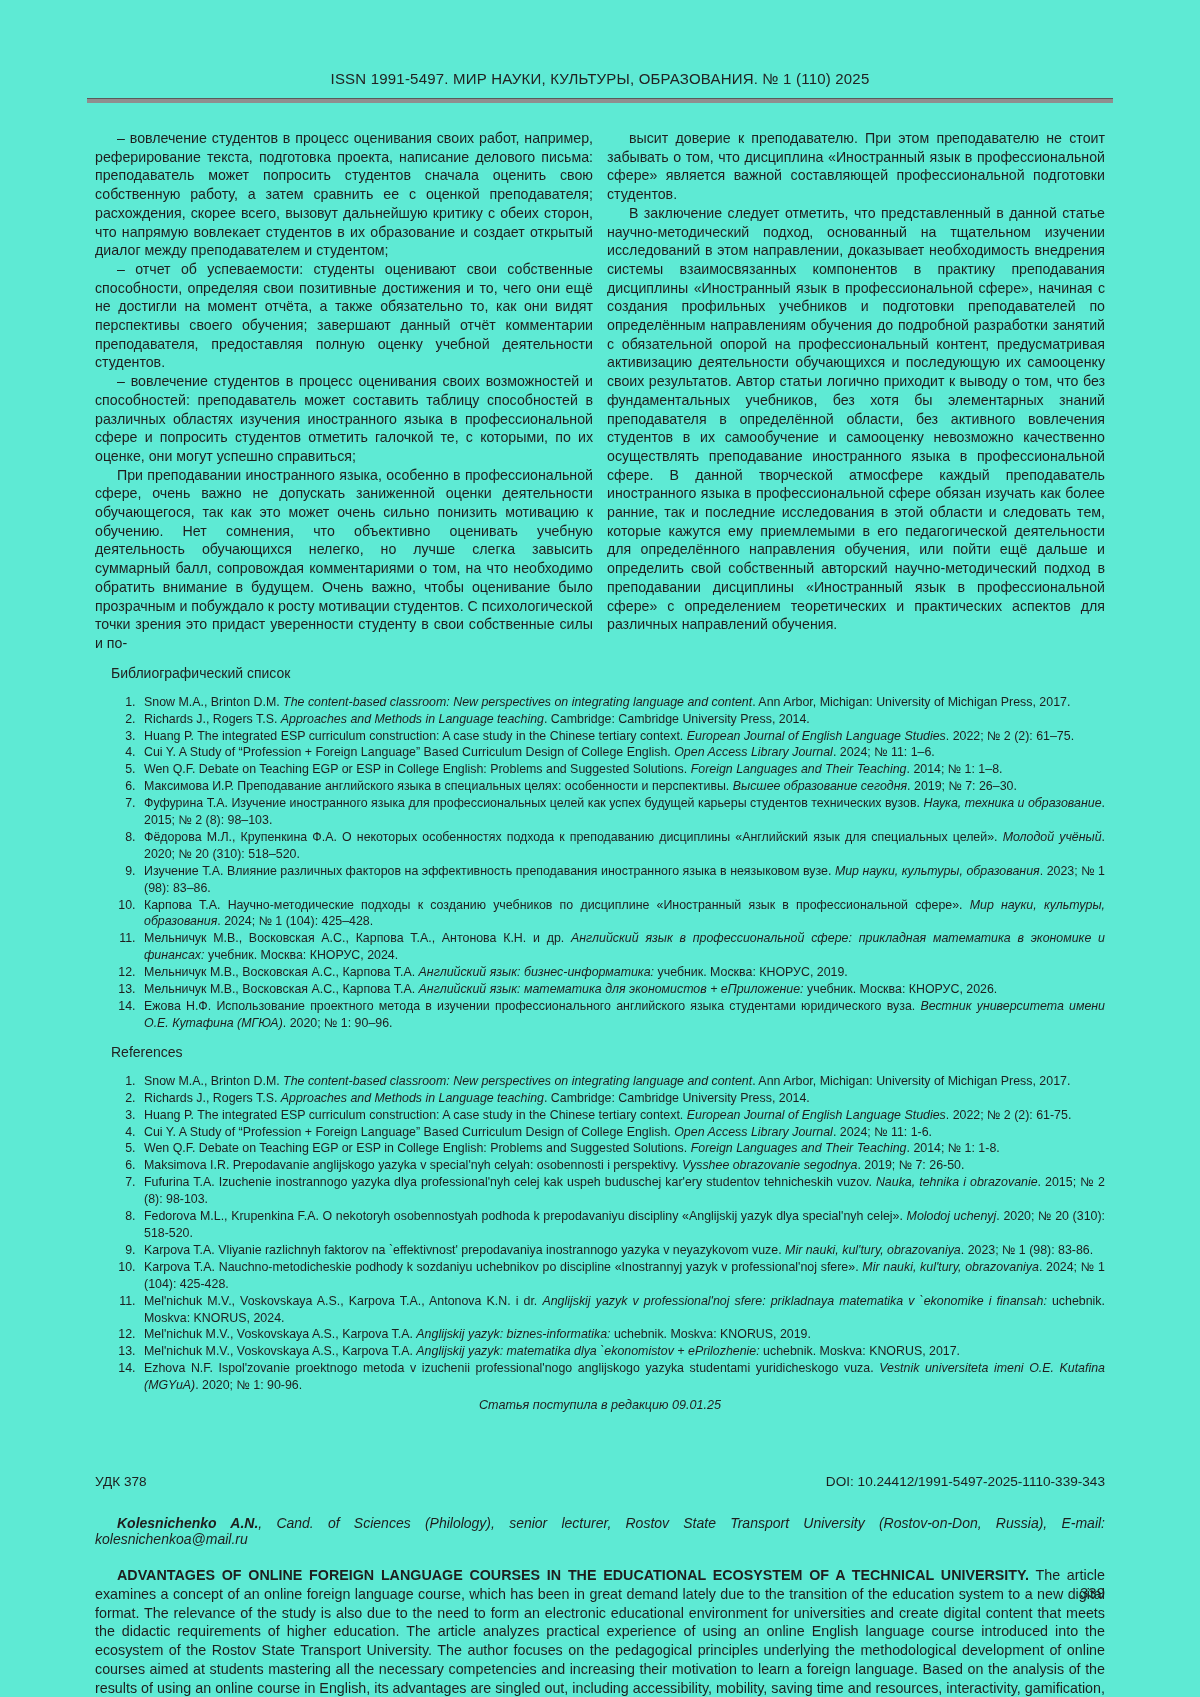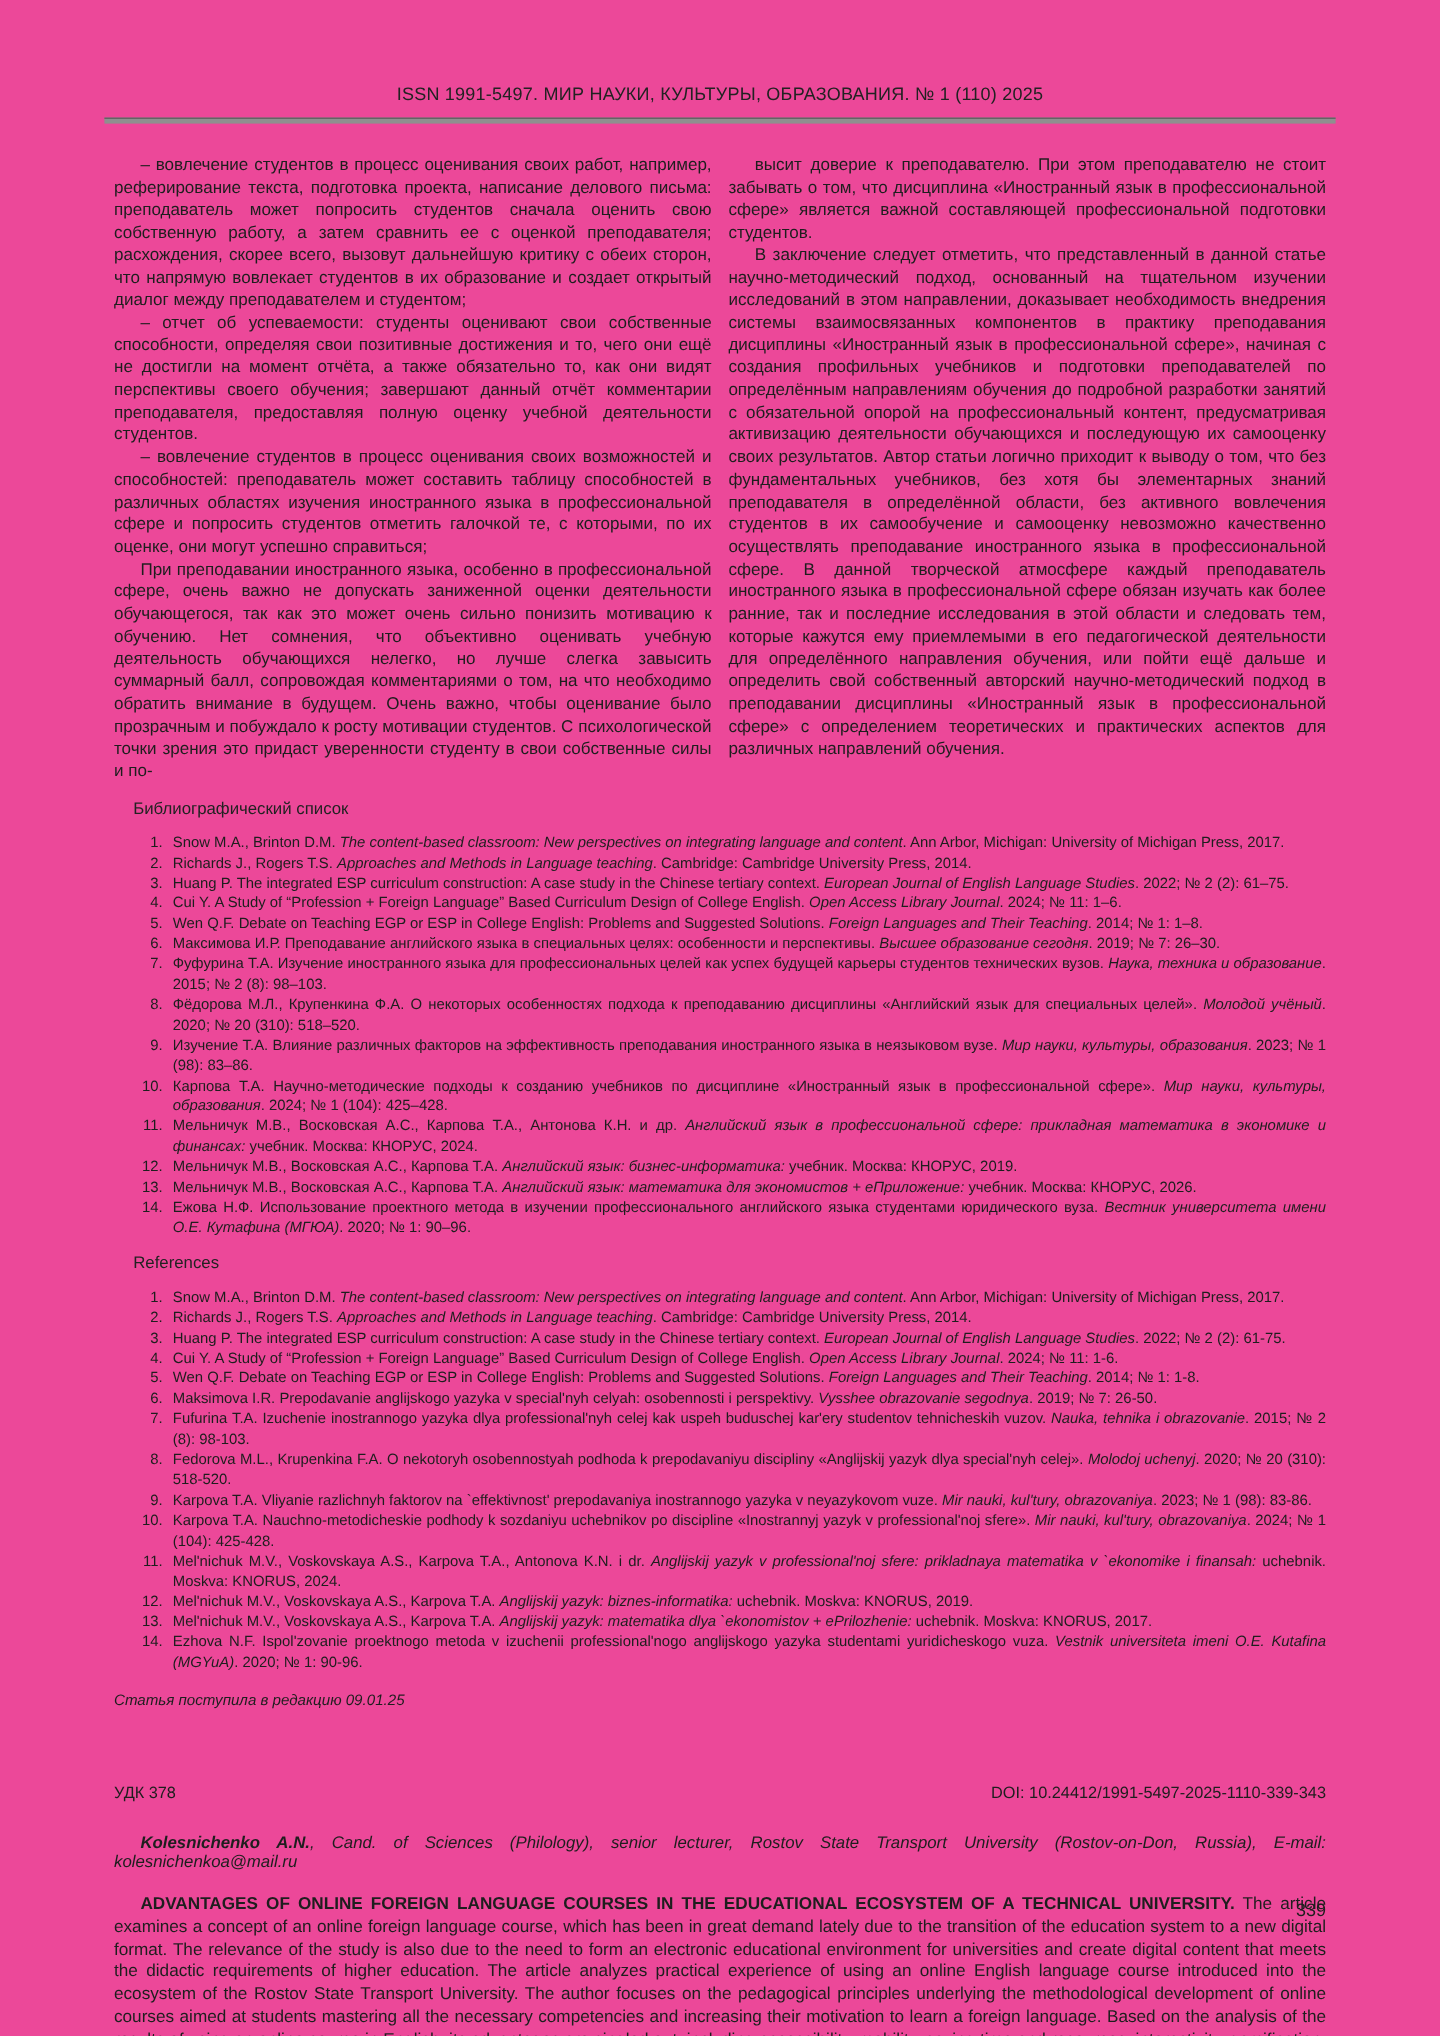--- a/index.html
+++ b/index.html
@@ -1,20 +1,20 @@
 <!DOCTYPE html>
 <html lang="ru"><head>
 <meta charset="utf-8">
 <style>
   html,body { margin:0; padding:0; background:#ffffff; }
   .page {
     position:relative;
     width:1200px; height:1697px;
     margin:0 auto;
-    background:#ec4899;
+    background:#5eead4;
     color:#1e1e1e;
     font-family:"Liberation Sans", sans-serif;
     box-sizing:border-box;
     padding:70px 95px 0 95px;
     overflow:hidden;
   }
   .journal-header {
     text-align:center;
     font-size:15px;
     letter-spacing:0.2px;
@@ -47,22 +47,22 @@
   ol.reflist {
     margin:13px 0 0 0;
     padding:0 0 0 44px;
     font-size:12.4px;
     line-height:16.9px;
     text-align:justify;
     list-style:decimal outside;
   }
   ol.reflist li { padding-left:5px; margin:0; }
   .received {
-    margin-top:16px;
-    text-align:left;
+    margin-top:4px;
+    text-align:center;
     font-style:italic;
     font-size:12.6px;
   }
   .meta-row {
     margin-top:62px;
     display:flex;
     justify-content:space-between;
     align-items:baseline;
     font-size:13.6px;
   }

